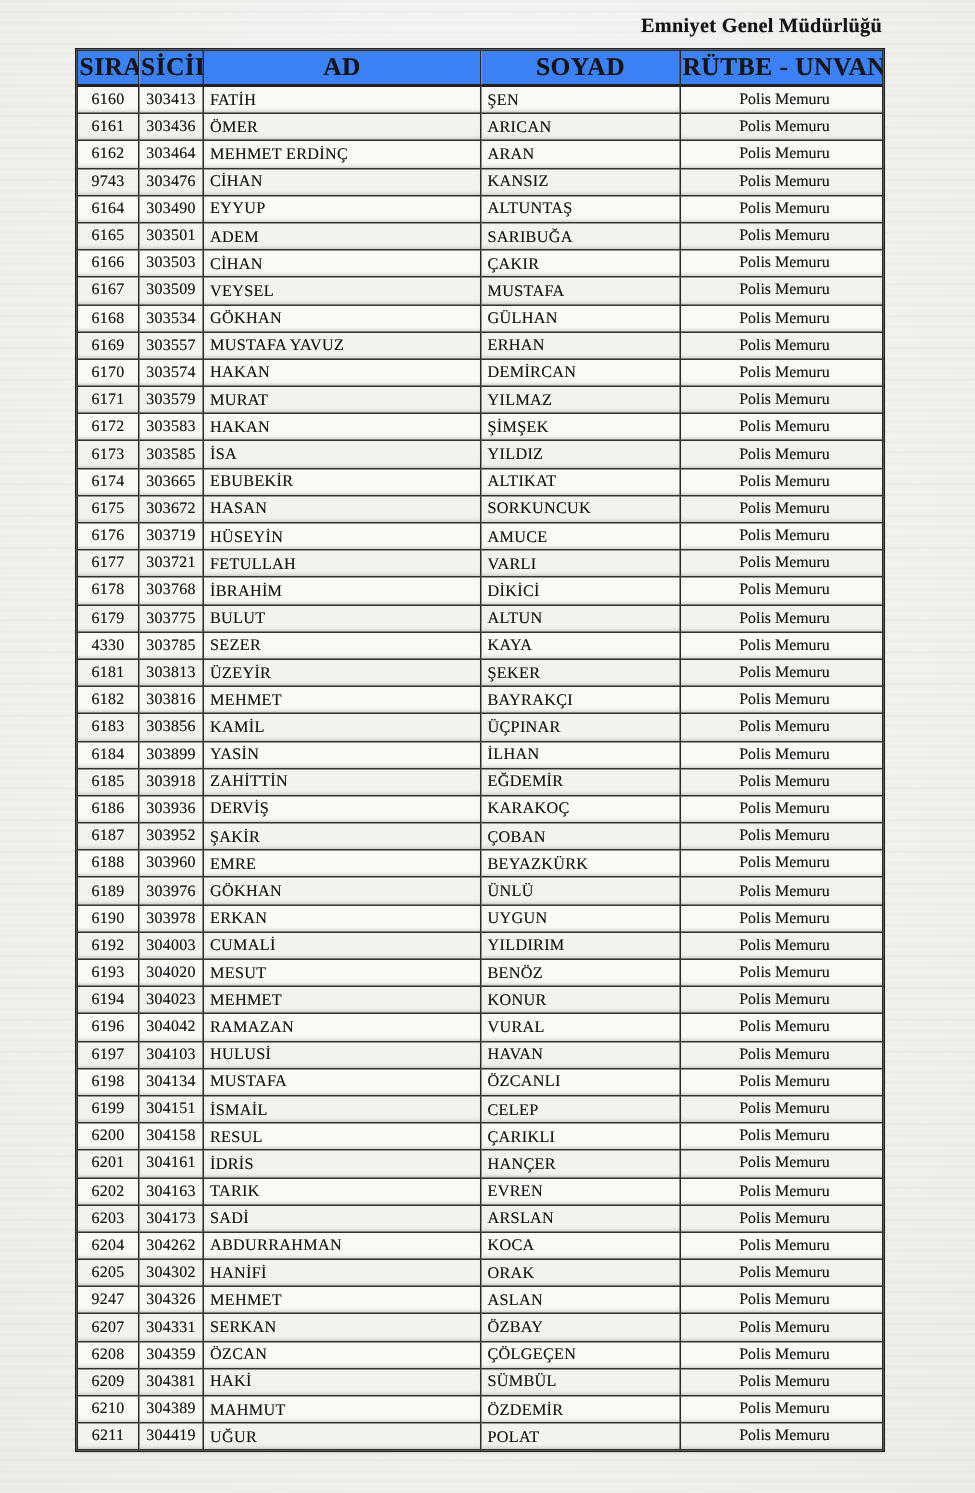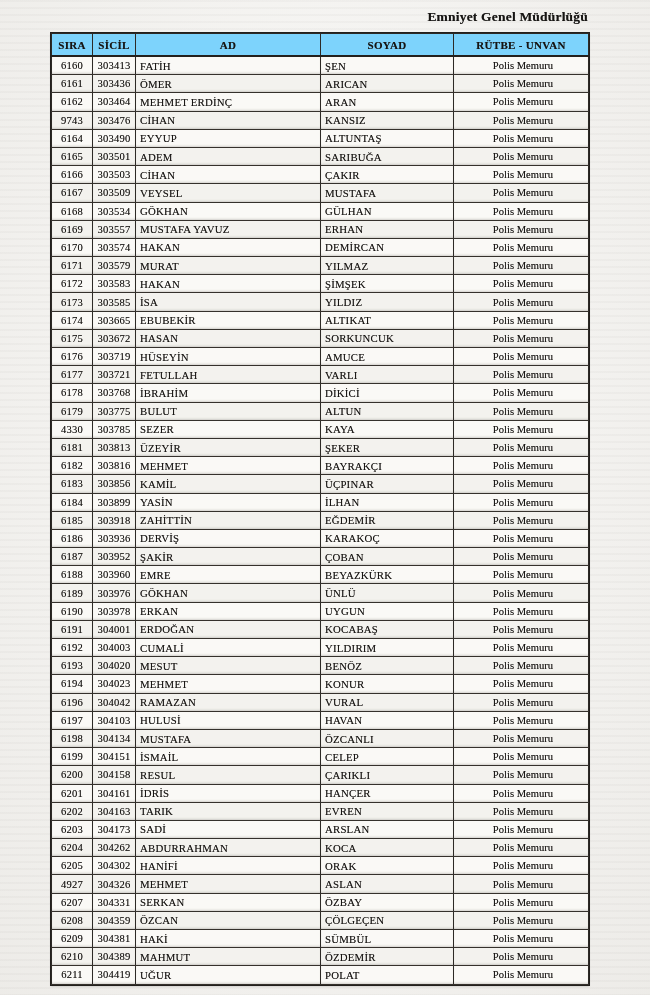--- a/index.html
+++ b/index.html
@@ -36,24 +36,24 @@
   col.c-ad{width:185px;}
   col.c-soyad{width:133px;}
   col.c-rutbe{width:135px;}
   th,td{
     border:1px solid #2d2a26;
     overflow:hidden;white-space:nowrap;
     text-shadow:0 0 0.4px rgba(25,22,20,0.5);
   }
   thead th{
     height:19px;
-    font-size:11px;font-weight:bold;
+    font-size:17px;font-weight:bold;
     text-align:center;vertical-align:middle;
     border-bottom:2px solid #23201d;
-    background:#7dd3fc;
+    background:#3b82f6;
     letter-spacing:0.3px;
   }
   tbody td{
     height:15.2px;
     font-size:10.8px;
     vertical-align:middle;
     border-bottom:1.5px solid #35312c;
     box-shadow:inset 0 -2px 3px -2px rgba(100,95,88,0.55);
   }
   tbody tr:nth-child(even) td{background:rgba(115,108,100,0.05);}
@@ -325,27 +325,20 @@
   </tr>
 
   <tr>
     <td class="num">6190</td>
     <td class="num">303978</td>
     <td class="txt">ERKAN</td>
     <td class="txt">UYGUN</td>
     <td class="rank">Polis Memuru</td>
   </tr>
 
-  <tr>
-    <td class="num">6191</td>
-    <td class="num">304001</td>
-    <td class="txt">ERDOĞAN</td>
-    <td class="txt">KOCABAŞ</td>
-    <td class="rank">Polis Memuru</td>
-  </tr>
 
   <tr>
     <td class="num">6192</td>
     <td class="num">304003</td>
     <td class="txt">CUMALİ</td>
     <td class="txt">YILDIRIM</td>
     <td class="rank">Polis Memuru</td>
   </tr>
 
   <tr>
@@ -439,21 +432,21 @@
 
   <tr>
     <td class="num">6205</td>
     <td class="num">304302</td>
     <td class="txt">HANİFİ</td>
     <td class="txt">ORAK</td>
     <td class="rank">Polis Memuru</td>
   </tr>
 
   <tr>
-    <td class="num">4927</td>
+    <td class="num">9247</td>
     <td class="num">304326</td>
     <td class="txt">MEHMET</td>
     <td class="txt">ASLAN</td>
     <td class="rank">Polis Memuru</td>
   </tr>
 
   <tr>
     <td class="num">6207</td>
     <td class="num">304331</td>
     <td class="txt">SERKAN</td>

